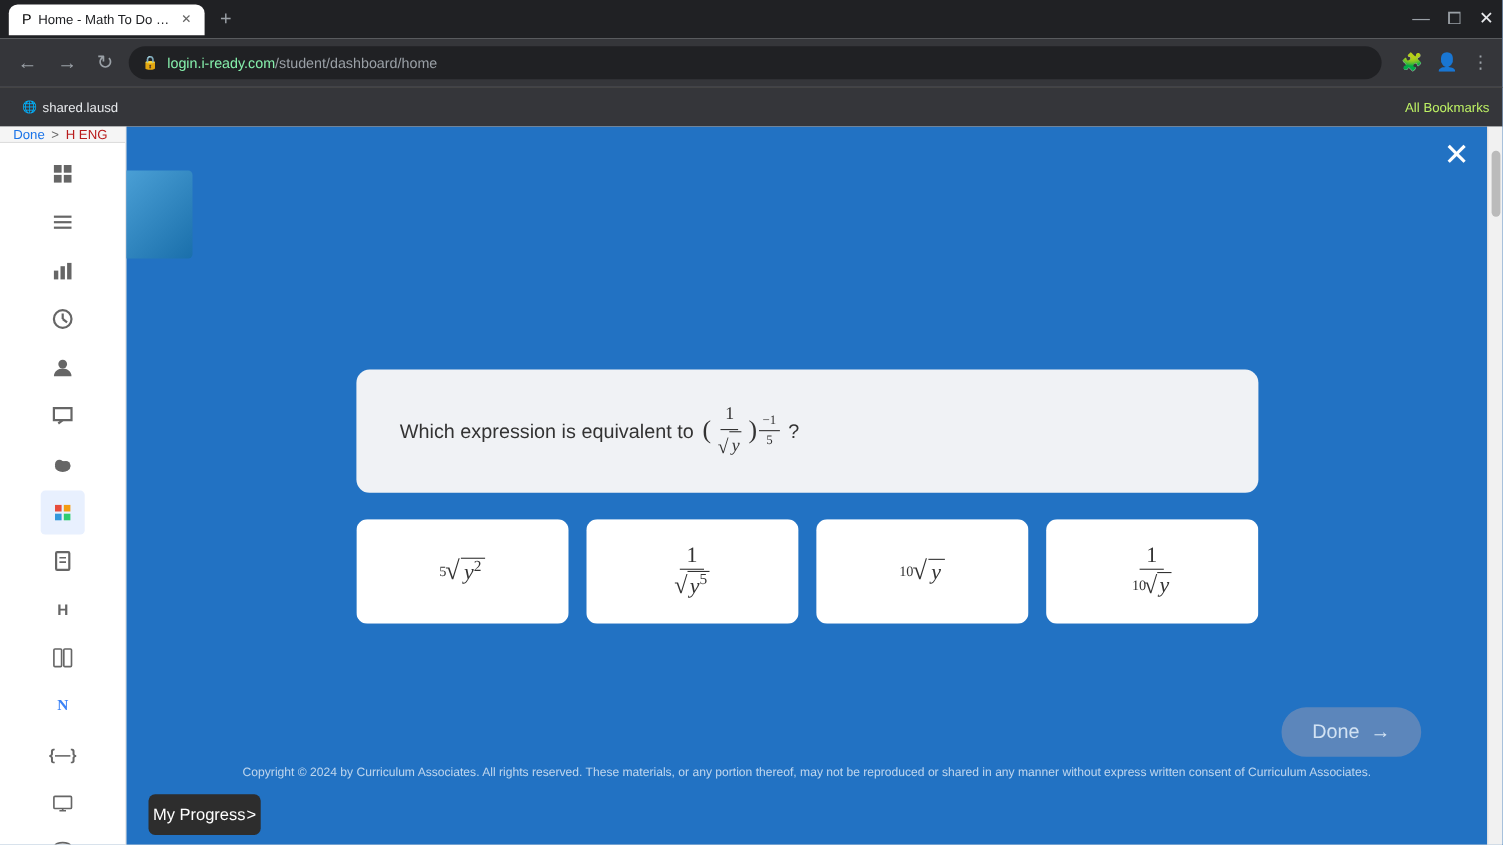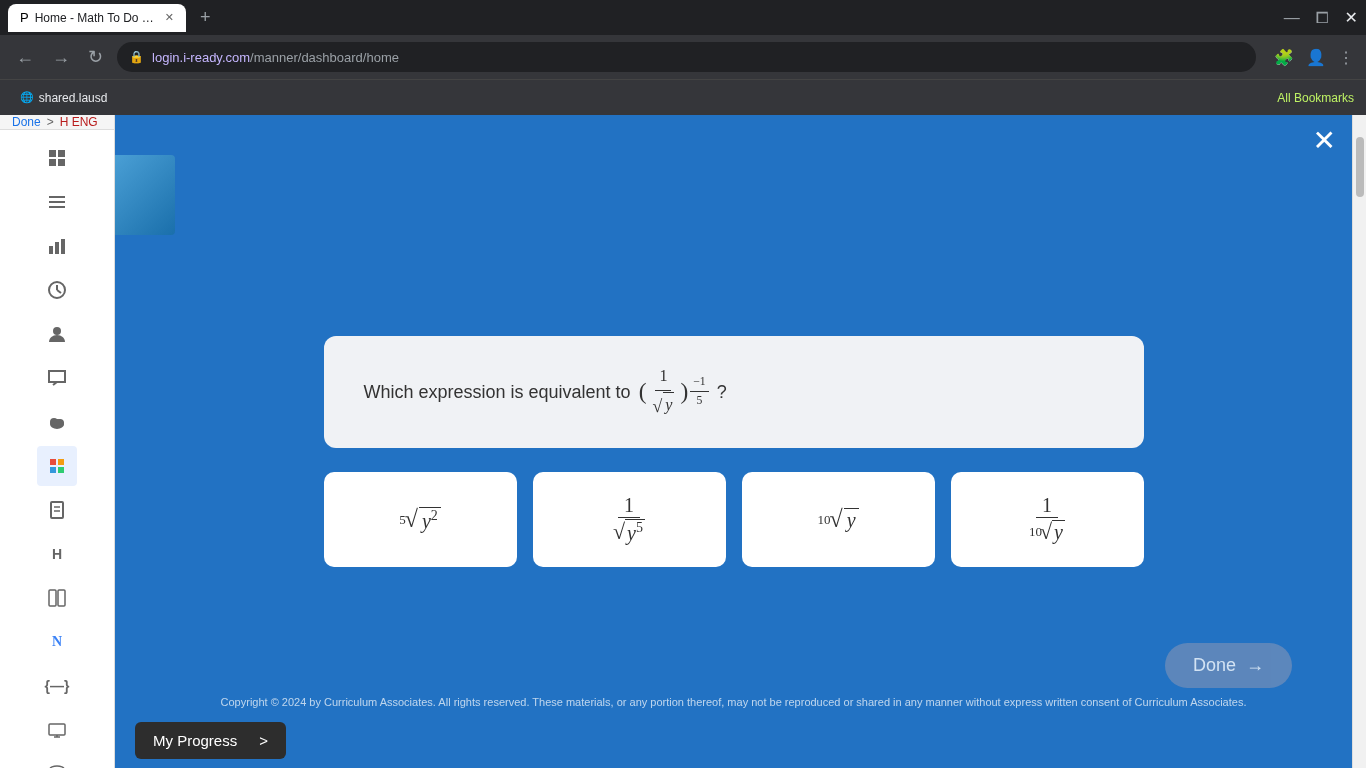--- a/index.html
+++ b/index.html
@@ -58,21 +58,21 @@
       background: #202124;
       border-radius: 20px;
       height: 30px;
       display: flex;
       align-items: center;
       padding: 0 12px;
       gap: 8px;
     }
     .address-bar-icon { color: #9aa0a6; font-size: 12px; }
     .address-text { color: #e8eaed; font-size: 13px; flex: 1; }
-    .address-highlight { color: #c4b5fd; }
+    .address-highlight { color: #86efac; }
     .address-dim { color: #9aa0a6; }
     .toolbar-right { display: flex; align-items: center; gap: 12px; margin-left: 8px; }
     .toolbar-icon-btn { color: #9aa0a6; font-size: 16px; cursor: pointer; background: none; border: none; }
 
     
     .bookmarks-bar {
       height: 36px;
       background: #35363a;
       display: flex;
       align-items: center;
@@ -245,26 +245,26 @@
       display: flex;
       align-items: center;
       padding: 0 20px;
     }
 
     .my-progress-btn {
       background: #2d2d2d;
       color: #fff;
       border: none;
       border-radius: 6px;
-      padding: 10px 18px;
+      padding: 10px 4px;
       font-size: 15px;
       cursor: pointer;
       display: flex;
       align-items: center;
-      gap: 22px;
+      gap: 1px;
     }
 
     
     .copyright-bar {
       position: absolute;
       bottom: 56px;
       left: 0;
       right: 0;
       text-align: center;
       color: rgba(255,255,255,0.7);
@@ -318,21 +318,21 @@
   </div>
 </div>
 
 <div class="browser-toolbar">
   <button class="nav-btn">←</button>
   <button class="nav-btn">→</button>
   <button class="nav-btn">↻</button>
   <div class="address-bar">
     <span class="address-bar-icon">🔒</span>
     <span class="address-text">
-      <span class="address-highlight">login.i-ready.com</span><span class="address-dim">/manner/dashboard/home</span>
+      <span class="address-highlight">login.i-ready.com</span><span class="address-dim">/student/dashboard/home</span>
     </span>
   </div>
   <div class="toolbar-right">
     <button class="toolbar-icon-btn">🧩</button>
     <button class="toolbar-icon-btn">👤</button>
     <button class="toolbar-icon-btn">⋮</button>
   </div>
 </div>
 
 <div class="bookmarks-bar">

